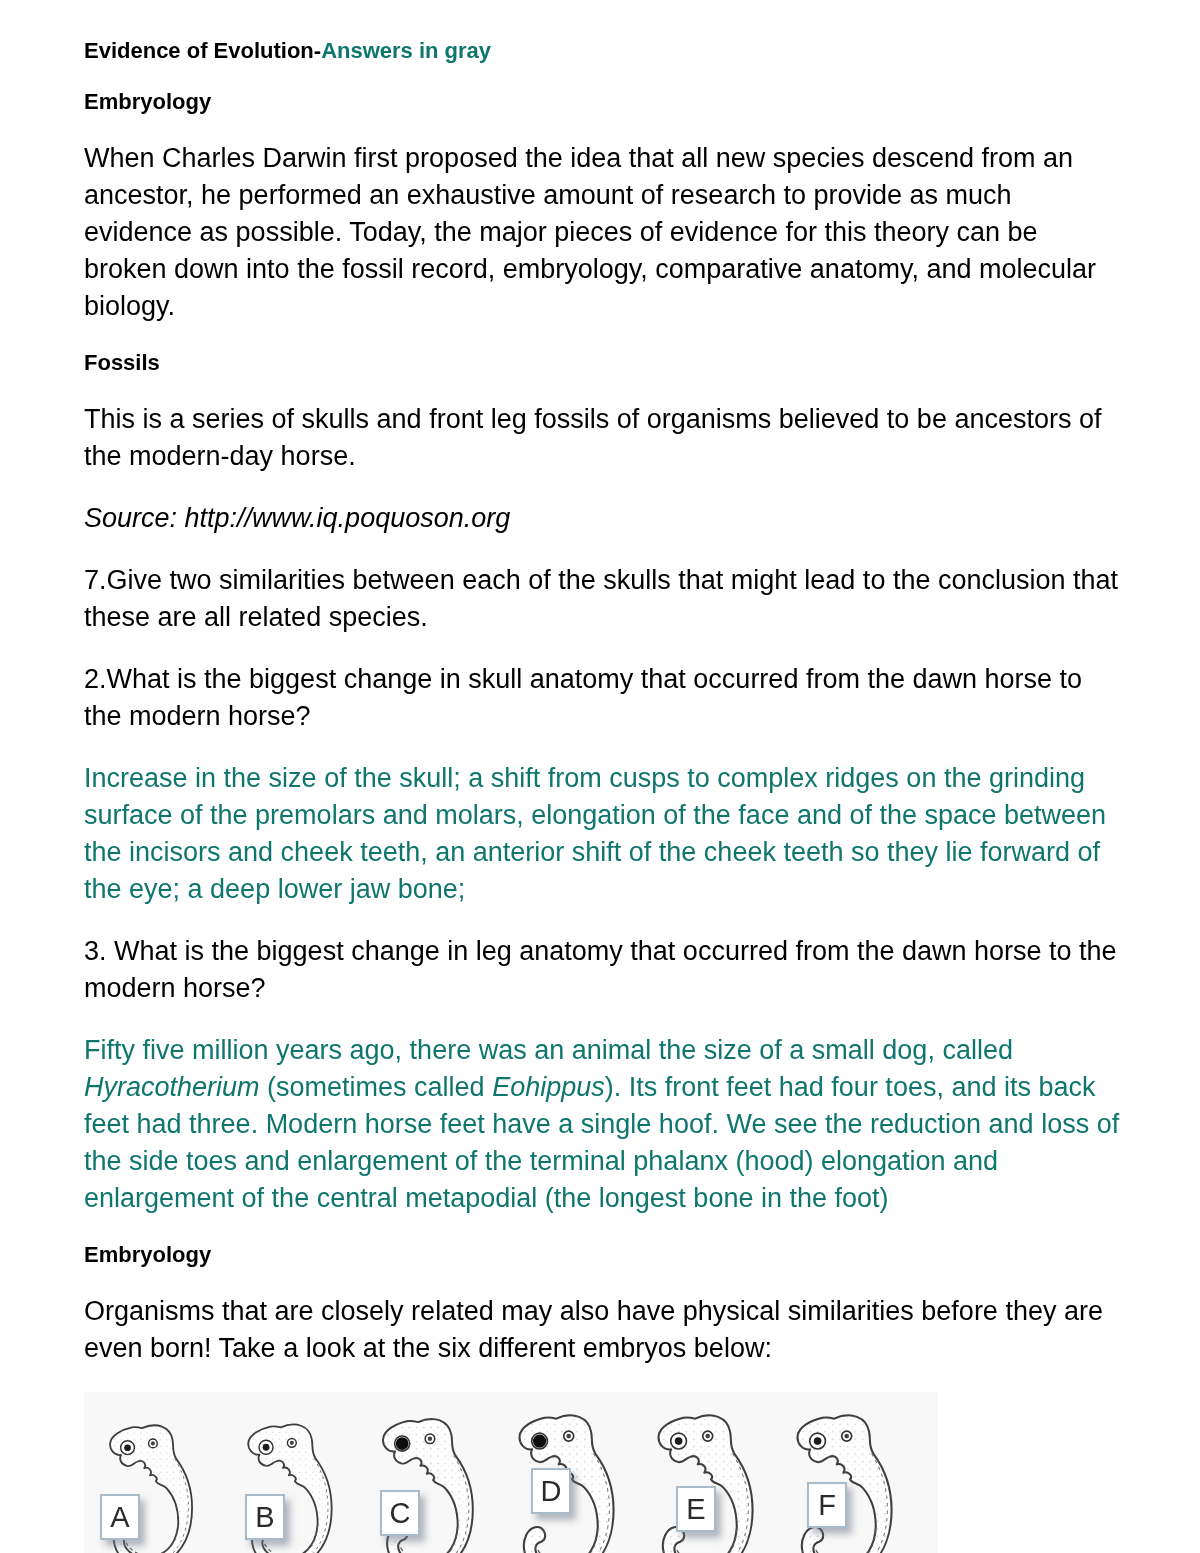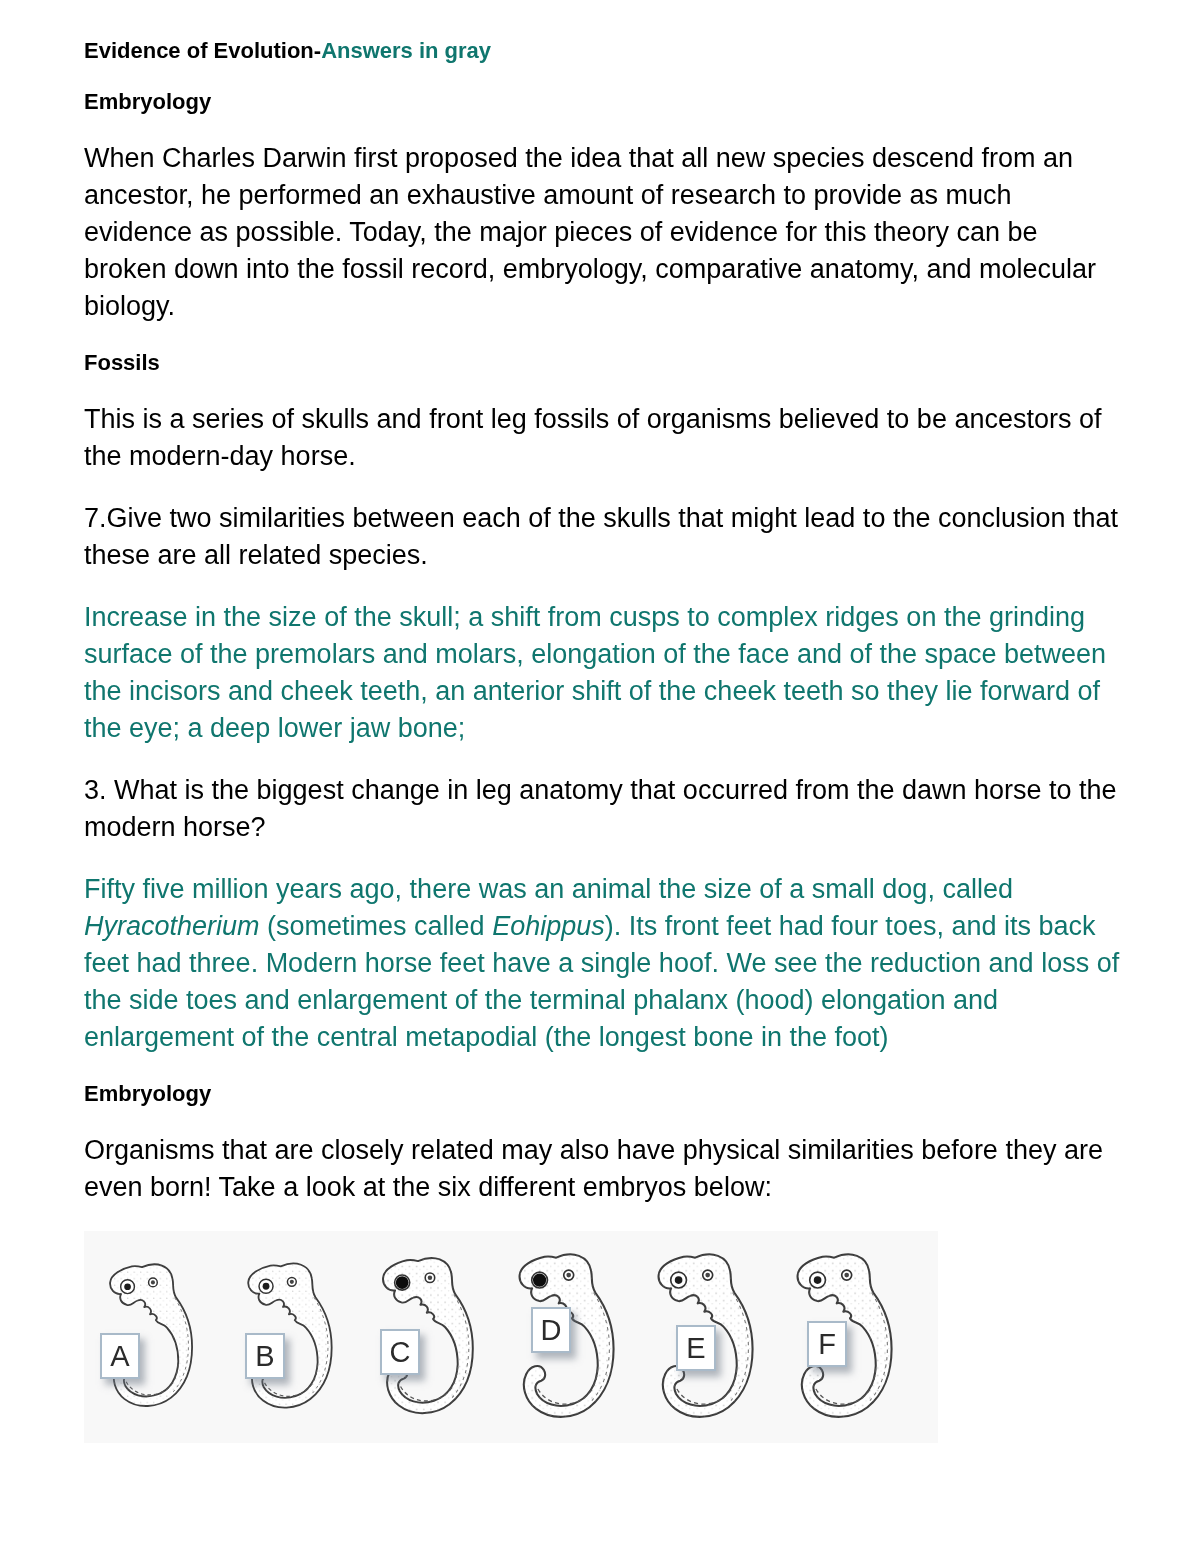--- a/index.html
+++ b/index.html
@@ -111,24 +111,26 @@
   <p class="title-line"><span>Evidence of Evolution-</span><span class="red">Answers in gray</span></p>
 
   <p class="heading">Embryology</p>
 
   <p class="para">When Charles Darwin first proposed the idea that all new species descend from an ancestor, he performed an exhaustive amount of research to provide as much evidence as possible. Today, the major pieces of evidence for this theory can be broken down into the fossil record, embryology, comparative anatomy, and molecular biology.</p>
 
   <p class="heading">Fossils</p>
 
   <p class="para">This is a series of skulls and front leg fossils of organisms believed to be ancestors of the modern-day horse.</p>
 
+  <p class="para italic">Source: http://www.iq.poquoson.org</p>
 
   <p class="q">7.Give two similarities between each of the skulls that might lead to the conclusion that these are all related species.</p>
 
 
+  <p class="q">2.What is the biggest change in skull anatomy that occurred from the dawn horse to the modern horse?</p>
 
   <p class="ans red">Increase in the size of the skull; a shift from cusps to complex ridges on the grinding surface of the premolars and molars, elongation of the face and of the space between the incisors and cheek teeth, an anterior shift of the cheek teeth so they lie forward of the eye; a deep lower jaw bone;</p>
 
   <p class="q">3. What is the biggest change in leg anatomy that occurred from the dawn horse to the modern horse?</p>
 
   <p class="ans red"><span>Fifty five million years ago, there was an animal the size of a small dog, called </span><span class="italic">Hyracotherium</span><span> (sometimes called </span><span class="italic">Eohippus</span><span>). Its front feet had four toes, and its back feet had three. Modern horse feet have a single hoof. We see the reduction and loss of the side toes and enlargement of the terminal phalanx (hood)  elongation and enlargement of the central metapodial (the longest bone in the foot)</span></p>
 
   <p class="heading">Embryology</p>
 
   <p class="para">Organisms that are closely related may also have physical similarities before they are even born! Take a look at the six different embryos below:</p>

